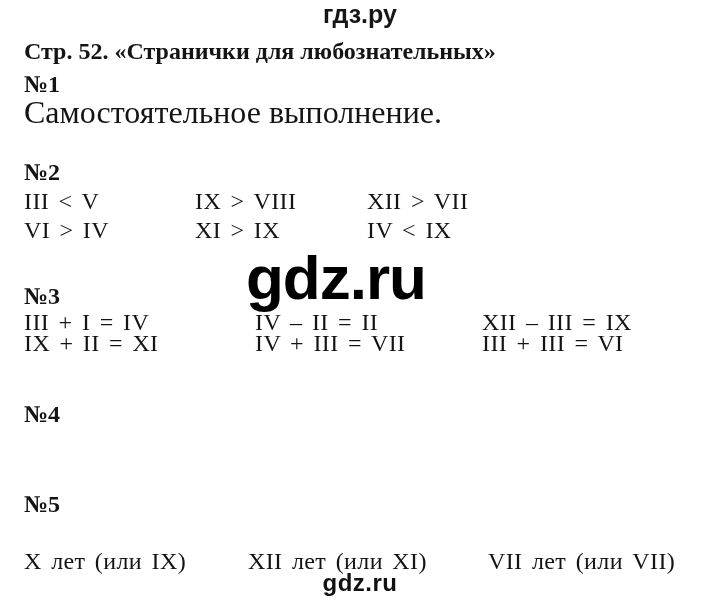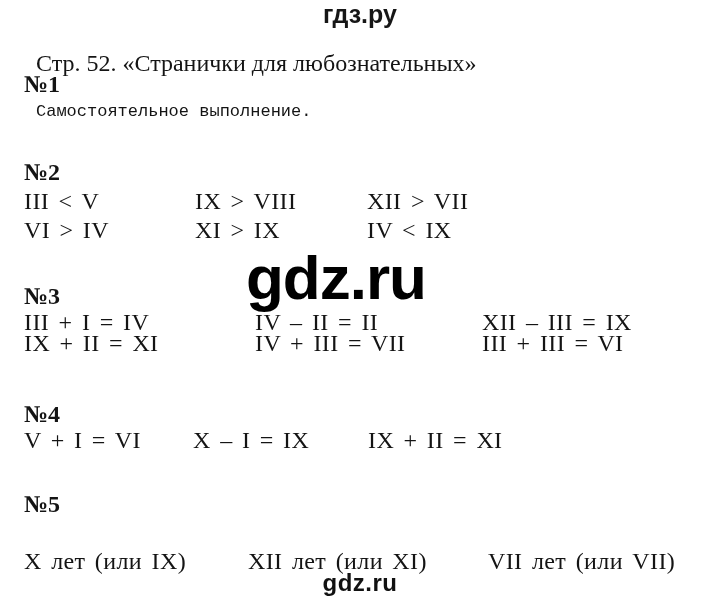--- a/index.html
+++ b/index.html
@@ -18,40 +18,39 @@
     text-align: center;
     font-family: "Liberation Sans", sans-serif;
     font-weight: bold;
     font-size: 25px;
     line-height: 28px;
     color: #161616;
   }
   .title {
     position: absolute;
     top: 38px; left: 24px;
-    margin: 12px;
+    margin: 0;
     font-size: 24px;
-    font-weight: normal;
+    font-weight: bold;
     line-height: 26px;
     white-space: nowrap;
   }
   .num-label {
     position: absolute;
     left: 24px;
     font-size: 24px;
     font-weight: bold;
     line-height: 26px;
   }
   .text-line {
     position: absolute;
-    left: 36px;
-    font-size: 17px;
+    left: 24px;
+    font-size: 32px;
     line-height: 26px;
     white-space: nowrap;
-    font-family: Liberation Mono, monospace;
   }
   .row {
     position: absolute;
     left: 24px;
     font-size: 24px;
     line-height: 26px;
     white-space: nowrap;
     letter-spacing: 0.4px;
     word-spacing: 3px;
   }
@@ -111,23 +110,20 @@
 
   <div class="num-label t-lbl3">№3</div>
   <div class="row rB t-r3a">
     <span class="cell c1">III + I = IV</span><span class="cell c2">IV – II = II</span><span class="cell c3">XII – III = IX</span>
   </div>
   <div class="row rB t-r3b">
     <span class="cell c1">IX + II = XI</span><span class="cell c2">IV + III = VII</span><span class="cell c3">III + III = VI</span>
   </div>
 
   <div class="num-label t-lbl4">№4</div>
-  <div class="row rC t-r4">
-    <span class="cell c1">V + I = VI</span><span class="cell c2">X – I = IX</span><span class="cell c3">IX + II = XI</span>
-  </div>
 
   <div class="num-label t-lbl5">№5</div>
   <div class="row rD t-r5">
     <span class="cell c1">X лет (или IX)</span><span class="cell c2">XII лет (или XI)</span><span class="cell c3">VII лет (или VII)</span>
   </div>
 
   <div class="site-footer">gdz.ru</div>
 
 </div>
 

